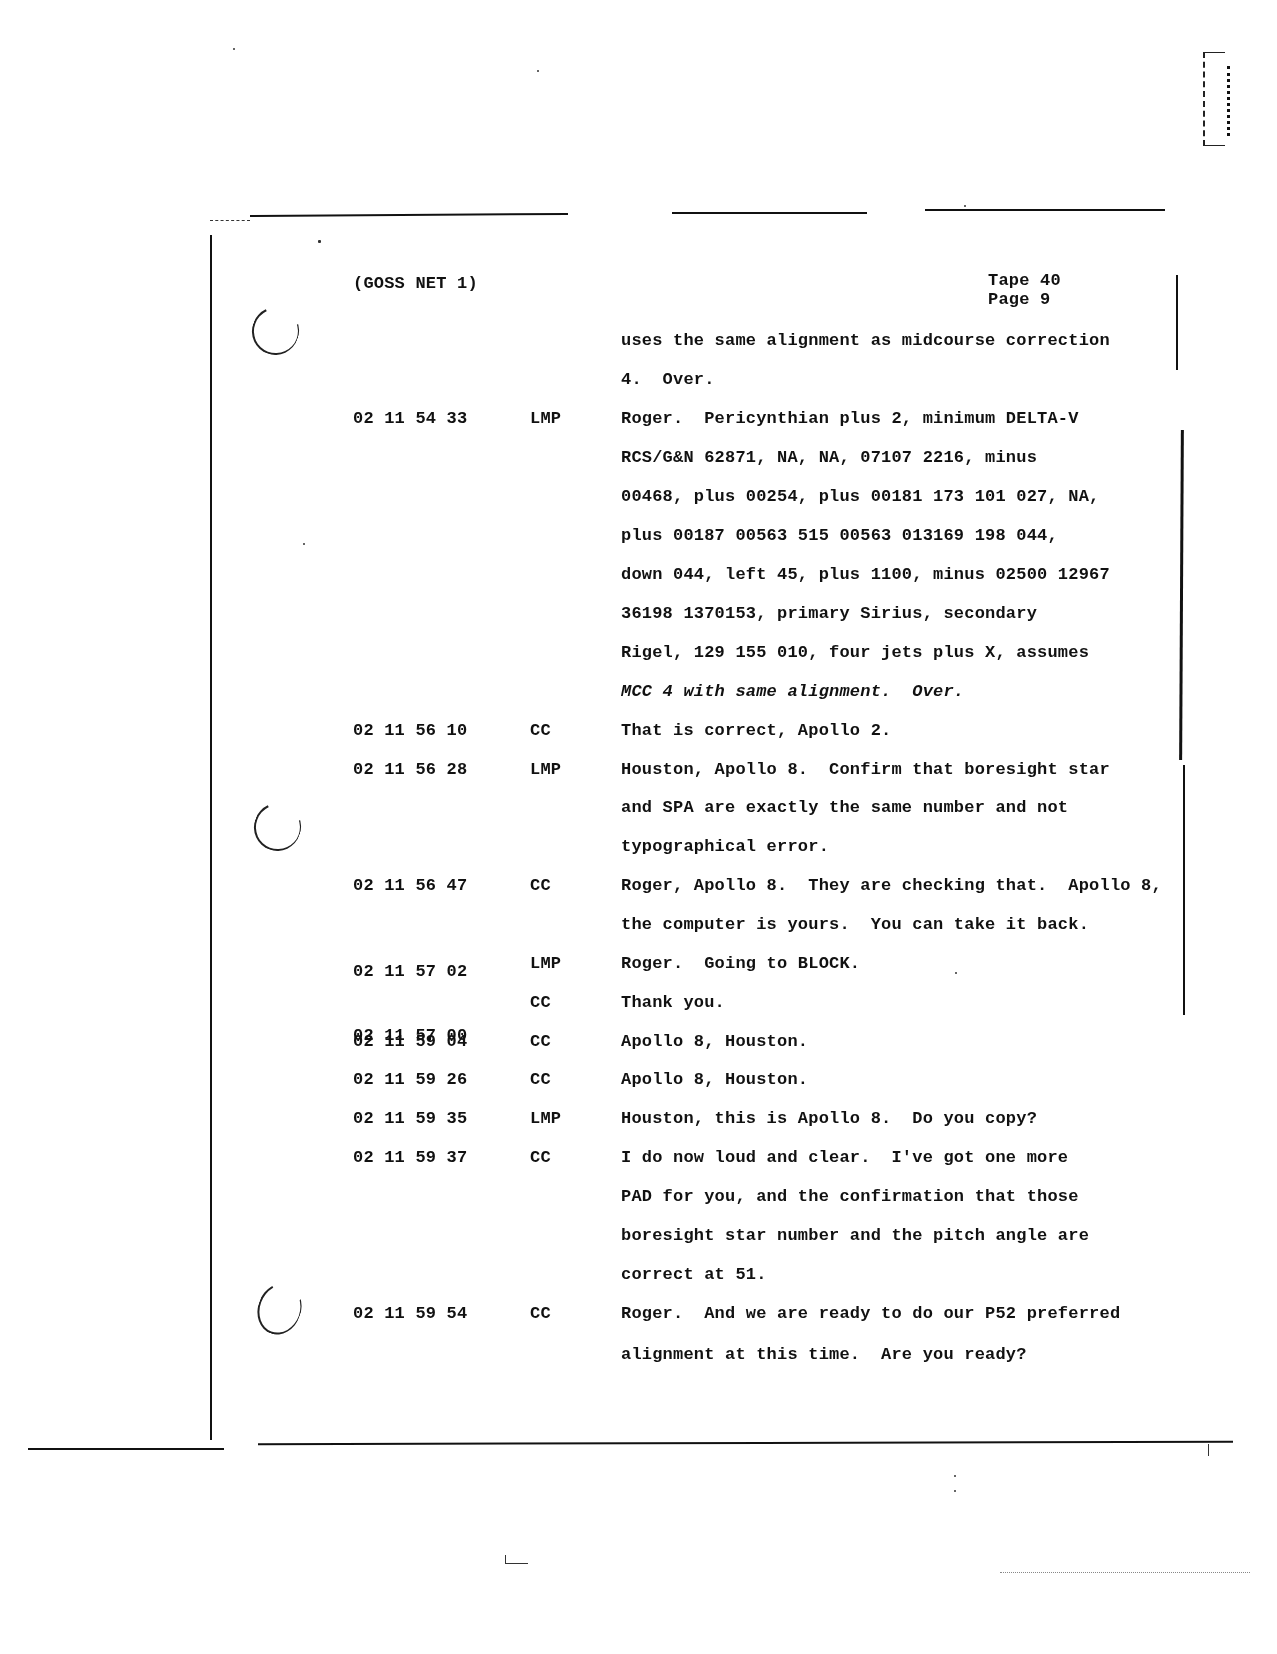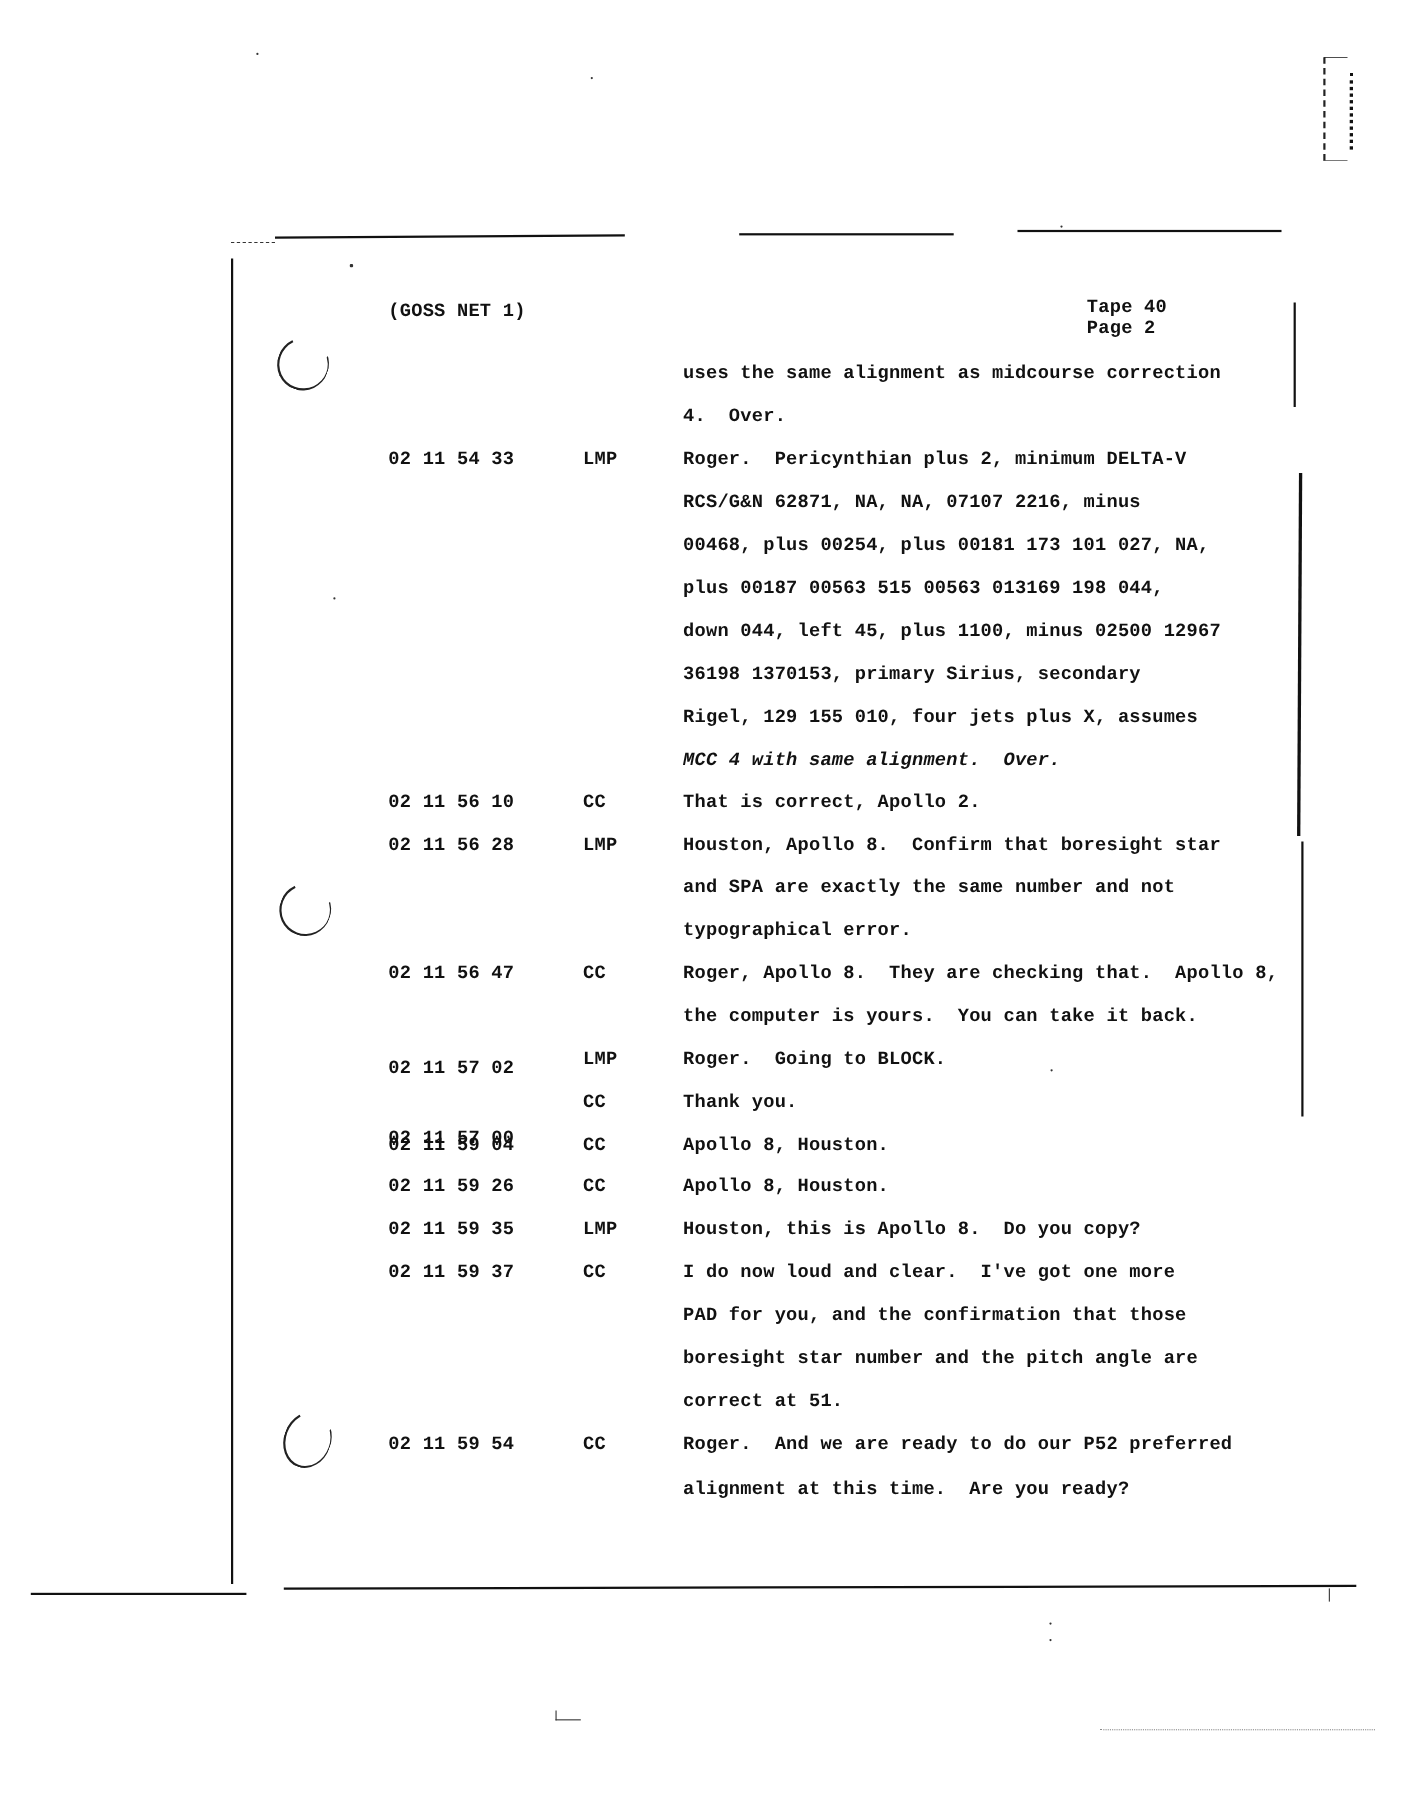--- a/index.html
+++ b/index.html
@@ -38,21 +38,21 @@
 
 <div class="abs rule" style="left:28px;top:1448px;width:196px;height:2px;"></div>
 <div class="abs rule" style="left:258px;top:1442px;width:975px;height:2px;transform:rotate(-0.15deg);"></div>
 
 <div class="abs hole" style="left:252px;top:307px;width:44px;height:44px;transform:rotate(20deg);"></div>
 <div class="abs hole" style="left:254px;top:803px;width:44px;height:44px;transform:rotate(20deg);"></div>
 <div class="abs hole" style="left:258px;top:1283px;width:40px;height:48px;transform:rotate(20deg);"></div>
 
 <div class="abs txt" style="left:353px;top:274px;">(GOSS NET 1)</div>
 <div class="abs txt" style="left:988px;top:271px;">Tape 40</div>
-<div class="abs txt" style="left:988px;top:290px;">Page 2</div>
+<div class="abs txt" style="left:988px;top:290px;">Page 9</div>
 
 <div class="abs txt msg" style="top:331px;">uses the same alignment as midcourse correction</div>
 <div class="abs txt msg" style="top:370px;">4.  Over.</div>
 
 <div>
   <div class="abs txt ts" style="top:409px;">02 11 54 33</div>
   <div class="abs txt sp" style="top:409px;">LMP</div>
   <div class="abs txt msg" style="top:409px;">Roger.  Pericynthian plus 2, minimum DELTA-V</div>
   <div class="abs txt msg" style="top:448px;">RCS/G&amp;N 62871, NA, NA, 07107 2216, minus</div>
   <div class="abs txt msg" style="top:487px;">00468, plus 00254, plus 00181 173 101 027, NA,</div>

